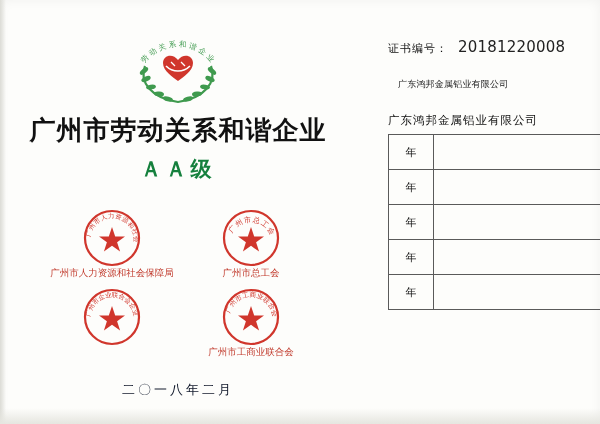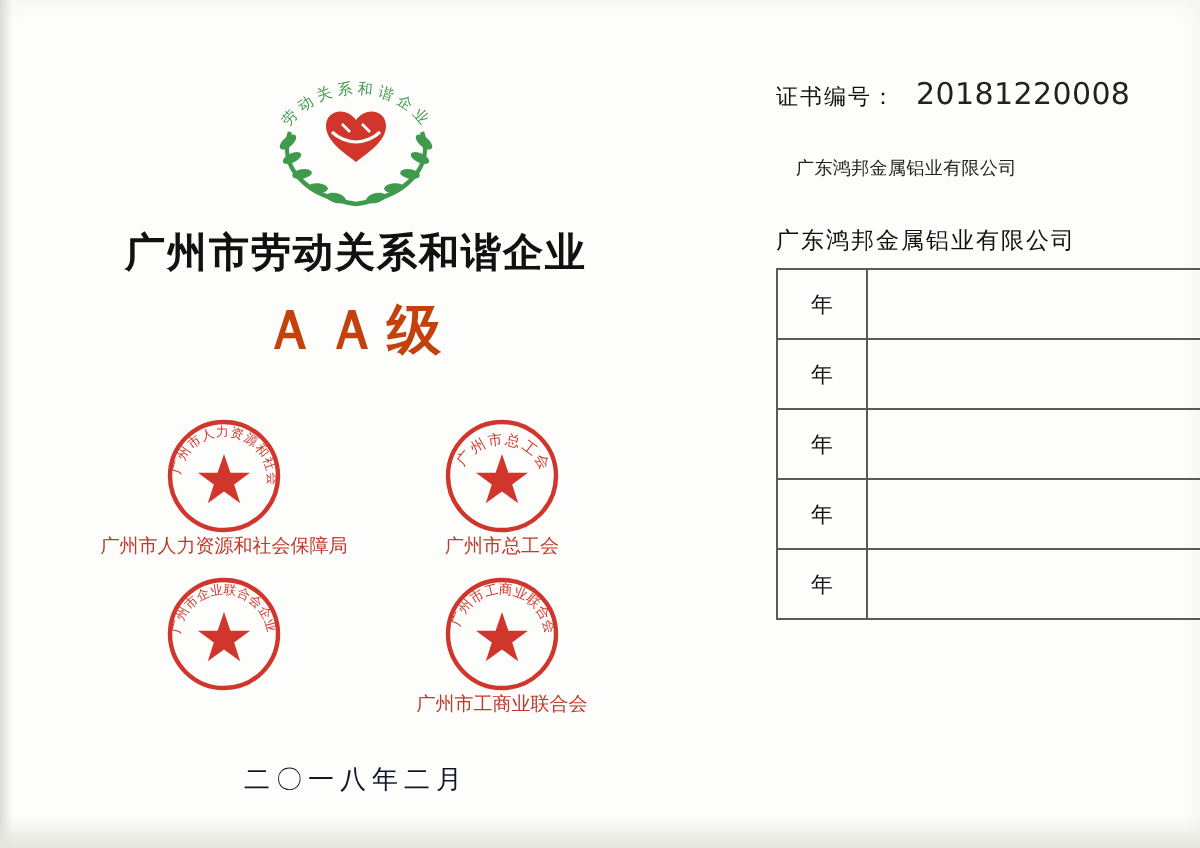--- a/index.html
+++ b/index.html
@@ -51,34 +51,34 @@
   }
   .emblem {
     position: relative;
     width: 106px;
     height: 72px;
     margin: 0 auto 6px auto;
   }
   .emblem svg { display: block; }
 
   .cert-title {
-    font-size: 20px;
+    font-size: 26px;
     letter-spacing: 1px;
     font-weight: bold;
     color: #111;
     margin-top: 6px;
     line-height: 1.25;
     font-family: "DejaVu Sans", "Liberation Sans", sans-serif;
   }
   .cert-grade {
-    font-size: 27px;
+    font-size: 21px;
     font-weight: bold;
     letter-spacing: 4px;
     margin-top: 8px;
-    color: #c2410c;
+    color: #15803d;
   }
 
   .seals {
     margin-top: 24px;
   }
   .seal-row {
     display: flex;
     justify-content: center;
     align-items: flex-start;
     gap: 14px;

